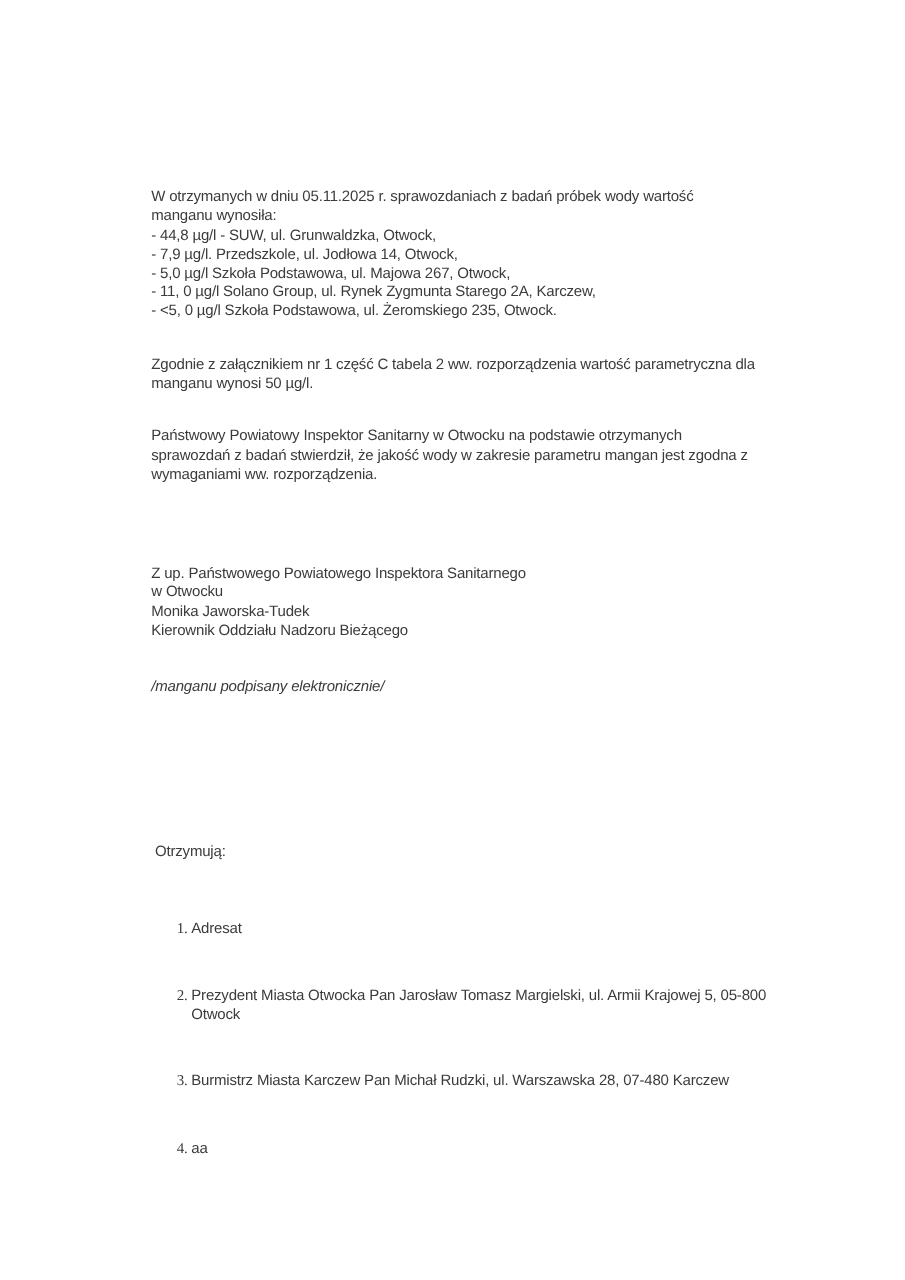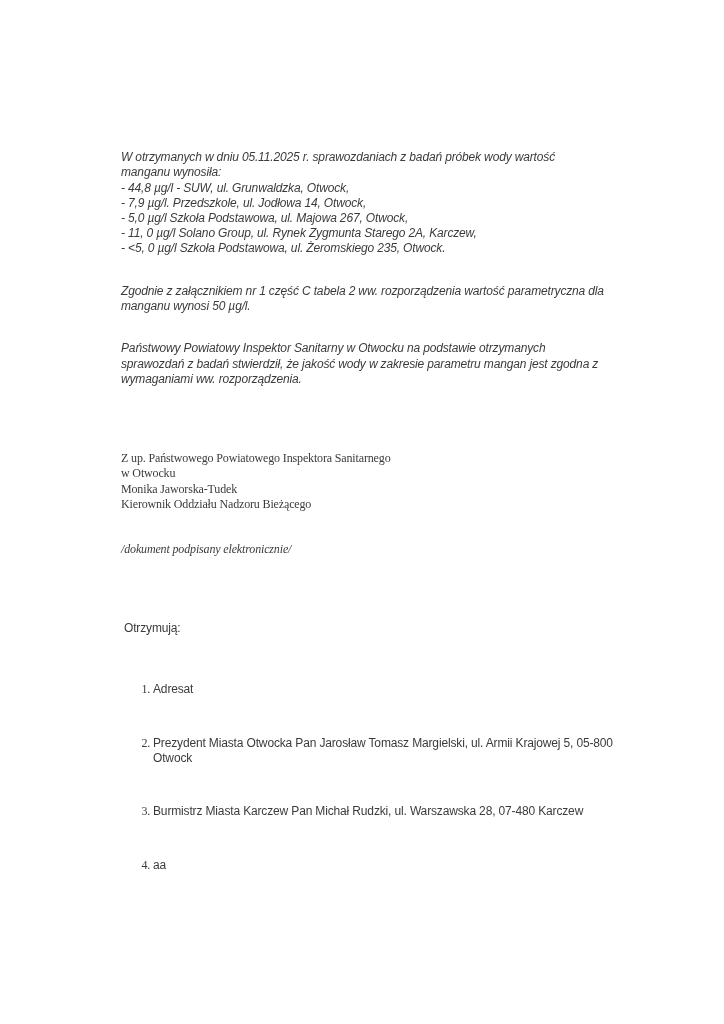--- a/index.html
+++ b/index.html
@@ -20,41 +20,39 @@
     position: absolute;
     font-size: 12px;
     line-height: 15.2px;
     letter-spacing: -0.15px;
     white-space: pre-line;
   }
   .main-body {
     left: 121px;
     top: 135px;
     width: 565px;
-    font-style: italic;
   }
   .para { margin: 0; }
   .para + .para { margin-top: 12px; }
   .underline {
     text-decoration: underline;
     text-underline-offset: 2px;
   }
   .signature {
     left: 121px;
     top: 436px;
     width: 480px;
-    font-family: Liberation Serif, serif;
   }
   .e-note {
     margin-top: 15px;
     font-style: italic;
   }
   .recipients {
     left: 124px;
-    top: 606px;
+    top: 659px;
     width: 580px;
   }
   .recipients-list {
     margin: 4px 0 0 0;
     padding: 0 0 0 17px;
     list-style: decimal outside;
     line-height: 14.8px;
   }
   .recipients-list li {
     white-space: pre-line;
@@ -84,21 +82,21 @@
     <div class="para">Państwowy Powiatowy Inspektor Sanitarny w Otwocku na podstawie otrzymanych
 sprawozdań z badań stwierdził, że jakość wody w zakresie parametru mangan jest zgodna z
 wymaganiami ww. rozporządzenia.</div>
   </div>
 
   <div class="textblock signature">
     <div>Z up. Państwowego Powiatowego Inspektora Sanitarnego
 w Otwocku
 Monika Jaworska-Tudek
 Kierownik Oddziału Nadzoru Bieżącego</div>
-    <div class="e-note">/dokument podpisany elektronicznie/</div>
+    <div class="e-note">/manganu podpisany elektronicznie/</div>
   </div>
 
   <div class="textblock recipients">
     <div>Otrzymują:</div>
     <ol class="recipients-list">
       <li>Adresat</li>
       <li>Prezydent Miasta Otwocka Pan Jarosław Tomasz Margielski, ul. Armii Krajowej 5, 05-800
 Otwock</li>
       <li>Burmistrz Miasta Karczew Pan Michał Rudzki, ul. Warszawska 28, 07-480 Karczew</li>
       <li>aa</li>

